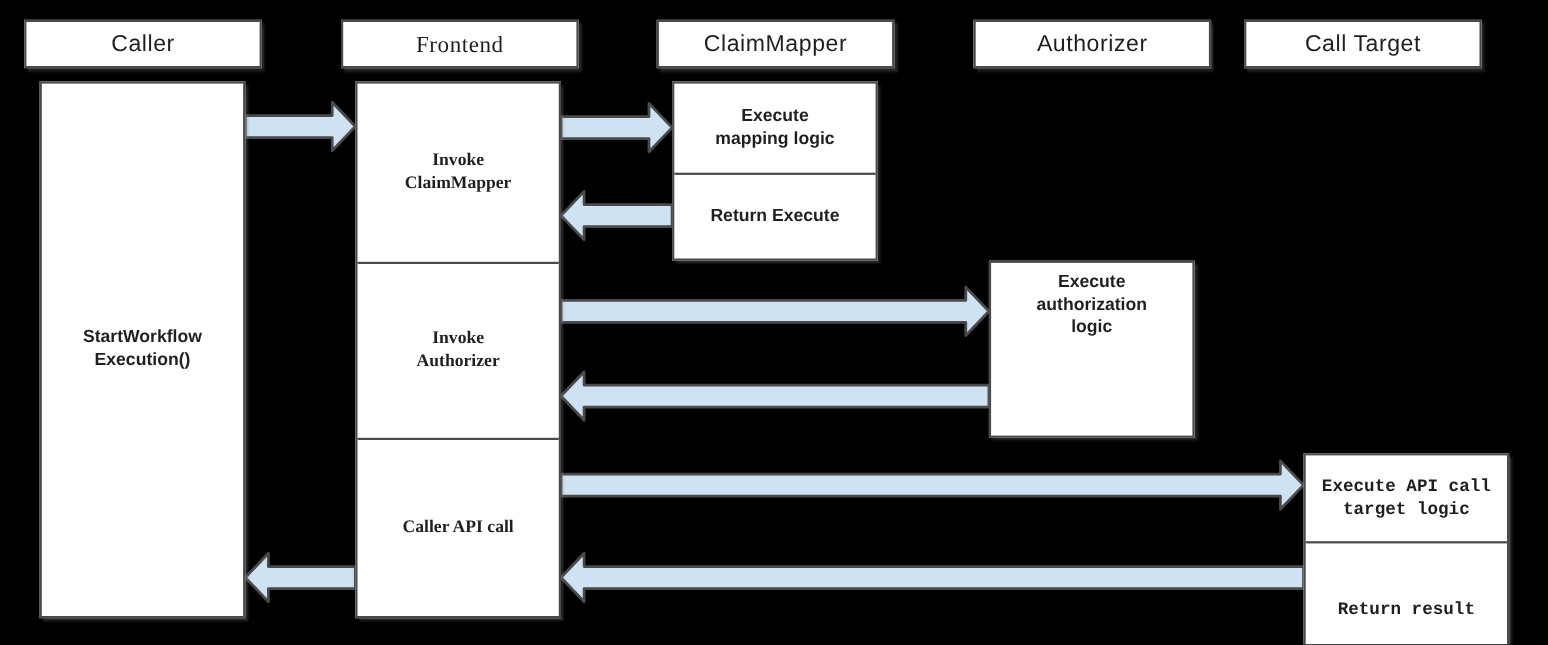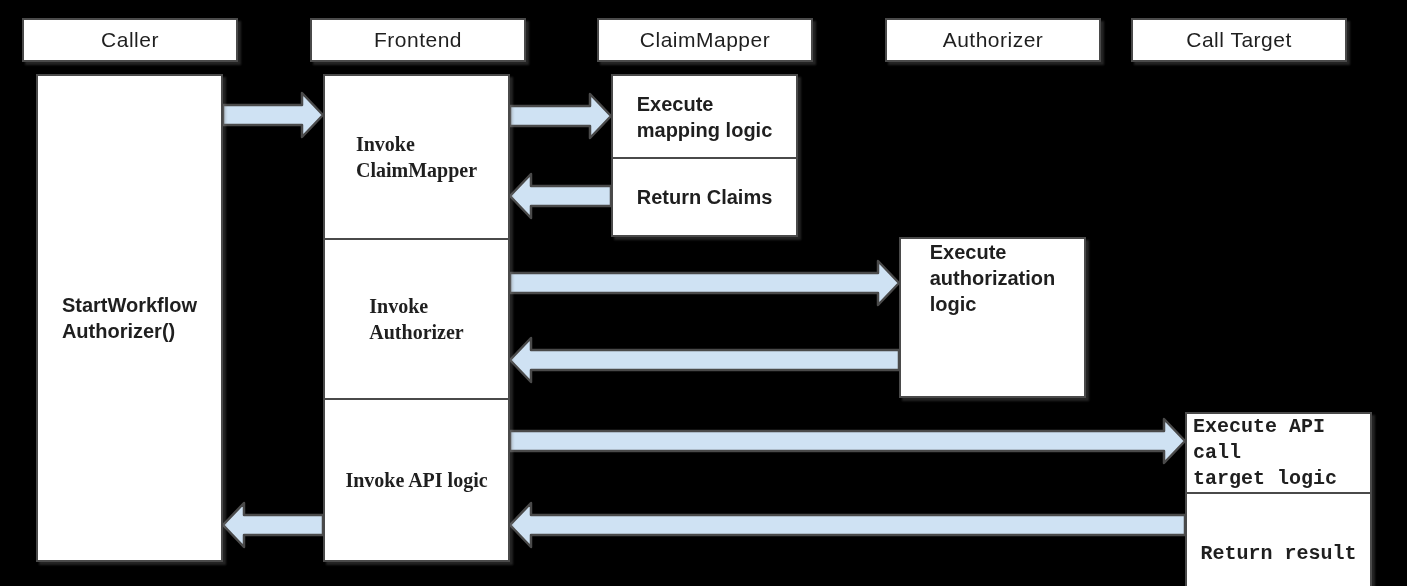--- a/index.html
+++ b/index.html
@@ -45,27 +45,27 @@
     box-sizing:border-box;
     display:flex;flex-direction:column;
     box-shadow:3px 3px 2px rgba(120,120,120,0.30);
   }
   .section{
     display:flex;align-items:center;justify-content:center;
     flex:1 1 auto;
   }
   .section + .section{border-top:2px solid var(--box-border);}
   .box-label{
-    font-size:20px;font-weight:700;color:var(--text);
-    line-height:1.3;text-align:left;white-space:pre-line;
+    font-size:16px;font-weight:700;color:var(--text);
+    line-height:1.3;text-align:center;white-space:pre-line;
     padding:0 6px;
   }
   
   #hd-caller{left:22px;justify-content:center;}
-  #hd-frontend{left:310px;}
+  #hd-frontend{left:310px;font-family:Liberation Serif, serif;}
   #hd-claimmapper{left:597px;}
   #hd-authorizer{left:885px;}
   #hd-calltarget{left:1131px;}
 
   #act-caller{left:36px;top:74px;width:187px;height:488px;}
   #act-frontend{left:323px;top:74px;width:187px;height:488px;font-family:Liberation Serif, serif;}
   #act-frontend .section:nth-child(1){flex:0 0 162px;}
   #act-frontend .section:nth-child(2){flex:0 0 158px;}
   #act-claimmapper{left:611px;top:74px;width:187px;height:163px;}
   #act-claimmapper .section:nth-child(1){flex:0 0 81px;}
@@ -102,45 +102,45 @@
   <div class="header" id="hd-authorizer">
     <span class="header-label">Authorizer</span>
   </div>
   <div class="header" id="hd-calltarget">
     <span class="header-label">Call Target</span>
   </div>
 
   <div class="act" id="act-caller">
     <div class="section">
       <span class="box-label">StartWorkflow
-Authorizer()</span>
+Execution()</span>
     </div>
   </div>
 
   <div class="act" id="act-frontend">
     <div class="section">
       <span class="box-label">Invoke
 ClaimMapper</span>
     </div>
     <div class="section">
       <span class="box-label">Invoke
 Authorizer</span>
     </div>
     <div class="section">
-      <span class="box-label">Invoke API logic</span>
+      <span class="box-label">Caller API call</span>
     </div>
   </div>
 
   <div class="act" id="act-claimmapper">
     <div class="section">
       <span class="box-label">Execute
 mapping logic</span>
     </div>
     <div class="section">
-      <span class="box-label">Return Claims</span>
+      <span class="box-label">Return Execute</span>
     </div>
   </div>
 
   <div class="act" id="act-authorizer">
     <div class="section">
       <span class="box-label">Execute
 authorization
 logic</span>
     </div>
   </div>

